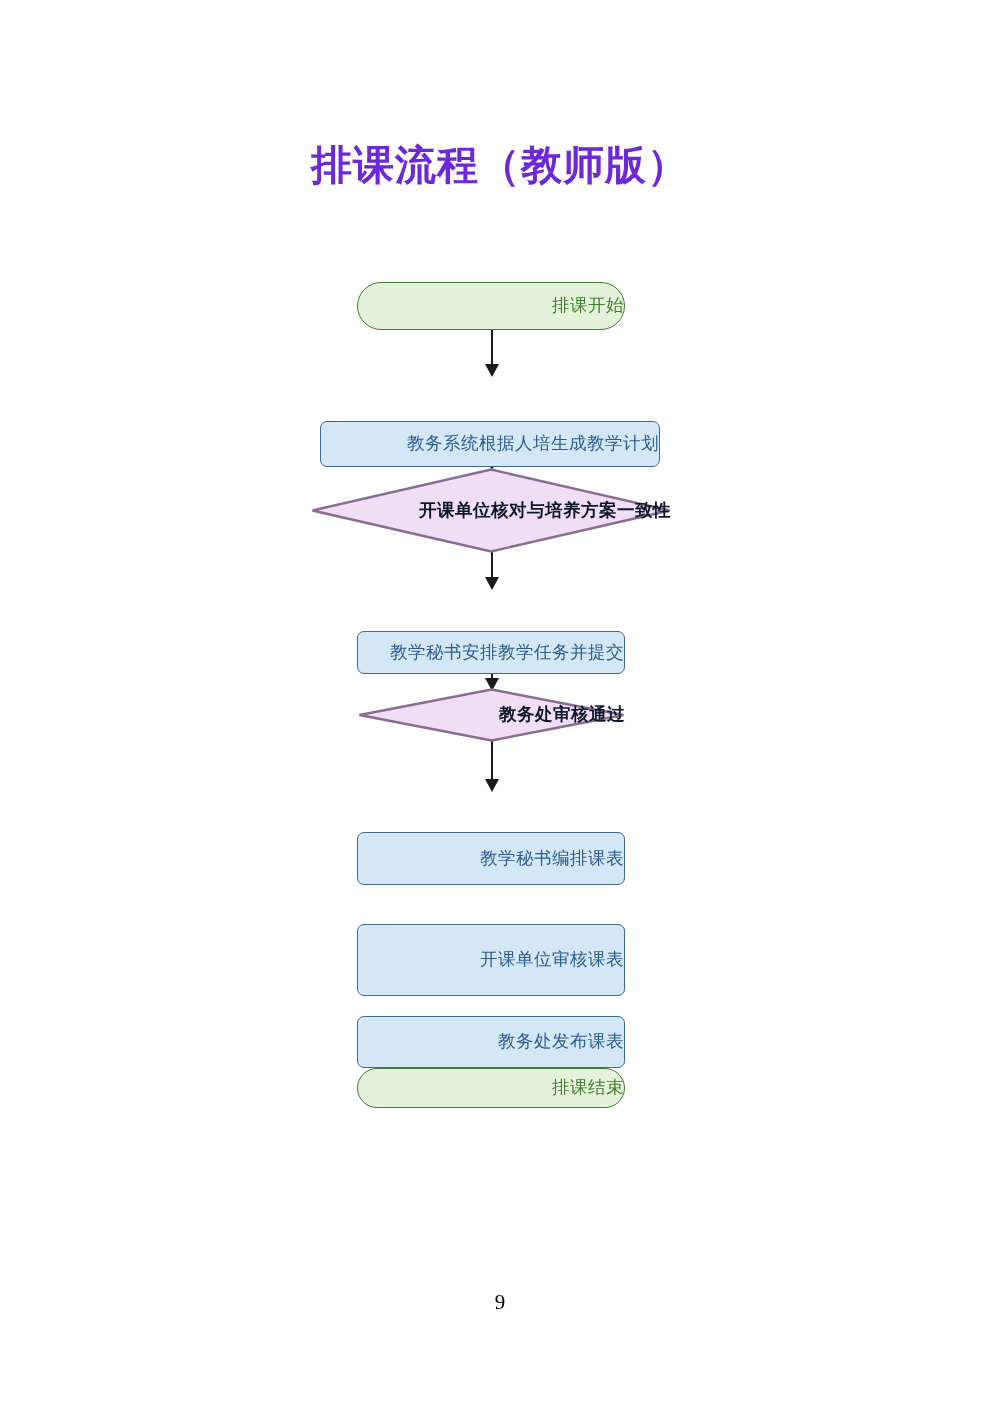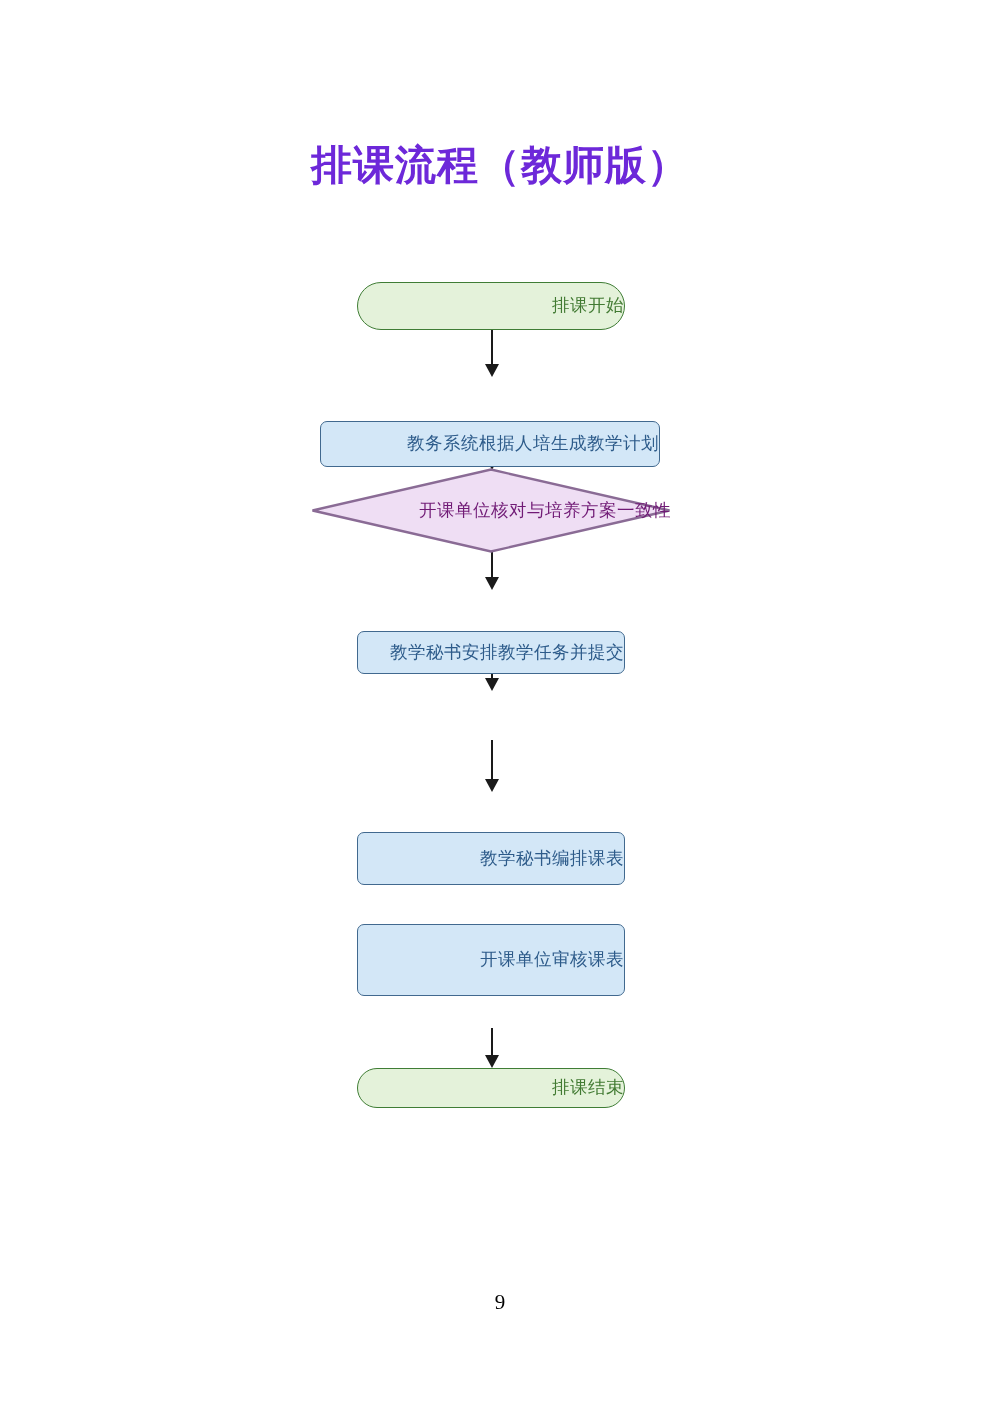--- a/index.html
+++ b/index.html
@@ -74,21 +74,22 @@
     border: 1.6px solid #41698f;
     border-radius: 7px;
     color: #2d5b8a;
     margin-top: 40px;
   }
 
   
   .node.decision {
     background: transparent;
     border: none;
-    color: #701a75;
+    color: #0f172a;
+    font-weight: bold;
   }
   .node.decision .diamond-shape {
     position: absolute;
     inset: 0;
     z-index: 0;
   }
   .node.decision .decision-label {
     position: relative;
     z-index: 1;
   }
@@ -191,29 +192,38 @@
       <svg class="diamond-shape" viewBox="0 0 360 85" preserveAspectRatio="none">
         <polygon points="180,1.5 358.5,42.5 180,83.5 1.5,42.5" fill="#efdef4" stroke="#8a6b95" stroke-width="2.4"></polygon>
       </svg>
       <span class="decision-label">开课单位核对与培养方案一致性</span>
     </div>
 
     <div class="node process" style="left:357px; top:591px; width:268px; height:43px;">
       <span>教学秘书安排教学任务并提交</span>
     </div>
 
+    <div class="node decision" style="left:358px; top:688px; width:267px; height:54px;">
+      <svg class="diamond-shape" viewBox="0 0 267 54" preserveAspectRatio="none">
+        <polygon points="133.5,1.5 265.5,27 133.5,52.5 1.5,27" fill="#efdef4" stroke="#8a6b95" stroke-width="2.4"></polygon>
+      </svg>
+      <span class="decision-label">教务处审核通过</span>
+    </div>
 
     <div class="node process" style="left:357px; top:792px; width:268px; height:53px;">
       <span>教学秘书编排课表</span>
     </div>
 
     <div class="node process" style="left:357px; top:884px; width:268px; height:72px;">
       <span>开课单位审核课表</span>
     </div>
 
+    <div class="node process" style="left:357px; top:976px; width:268px; height:52px;">
+      <span>教务处发布课表</span>
+    </div>
 
     <div class="node terminator" style="left:357px; top:1068px; width:268px; height:40px;">
       <span>排课结束</span>
     </div>
 
   </div>
 
   <div class="page-number">9</div>
 
 </div>

